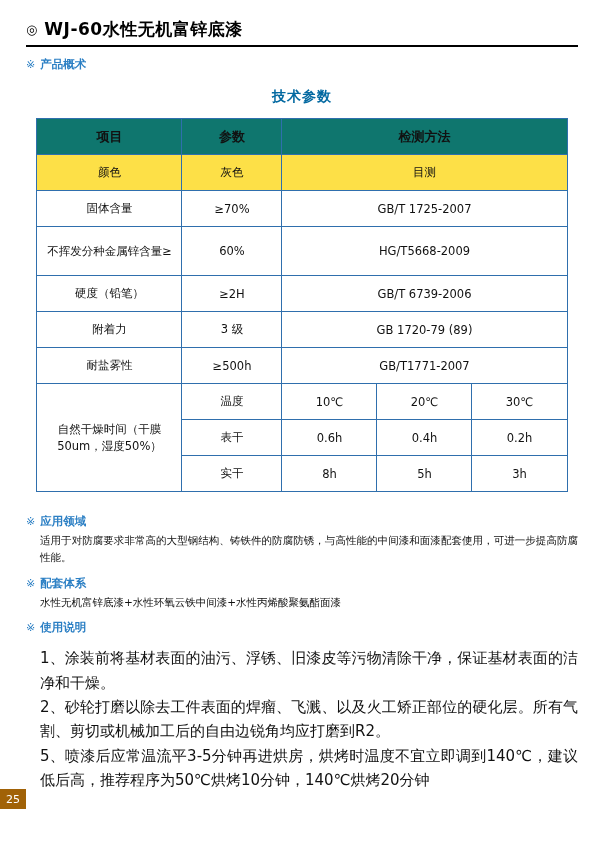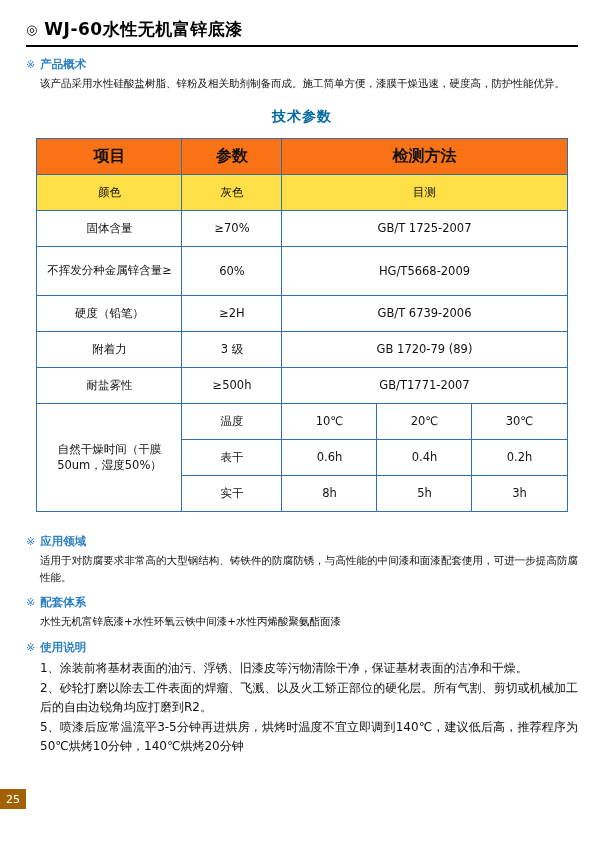--- a/index.html
+++ b/index.html
@@ -86,38 +86,38 @@
   table.spec td {
     border: 1px solid #2f6fad;
     text-align: center;
     vertical-align: middle;
     font-size: 11.5px;
     height: 31px;
     padding: 2px 3px;
     color: #111;
   }
   table.spec tr.hdr td {
-    background: #f97316;
-    font-weight: bold;
-    font-size: 16px;
+    background: #0f766e;
+    font-weight: bold;
+    font-size: 13px;
   }
   table.spec td.shade {
     background: #fde047;
   }
   .tall {
     line-height: 1.45;
   }
   
   .lower {
     margin-top: 22px;
   }
   .list-text {
-    font-size: 12px;
+    font-size: 15px;
     line-height: 1.62;
-    margin: 4px 0 0 14px;
+    margin: 11px 0 0 14px;
     text-align: justify;
     color: #111;
   }
   .list-text p {
     margin: 0;
   }
   .pagenum {
     position: absolute;
     left: 0;
     bottom: 36px;
@@ -139,21 +139,20 @@
   <div class="title-row">
     <span class="title-mark">◎</span>
     <span class="title-text">WJ-60水性无机富锌底漆</span>
   </div>
   <div class="title-rule"></div>
 
   <div class="sec-head">
     <span class="sec-mark">※</span>
     <span class="sec-title">产品概术</span>
   </div>
-  <div class="body-text">该产品采用水性硅酸盐树脂、锌粉及相关助剂制备而成。施工简单方便，漆膜干燥迅速，硬度高，防护性能优异。</div>
 
   <div class="sub-head">技术参数</div>
 
   <table class="spec">
     <colgroup>
       <col style="width:145px">
       <col style="width:100px">
       <col style="width:95px">
       <col style="width:95px">
       <col style="width:95px">

